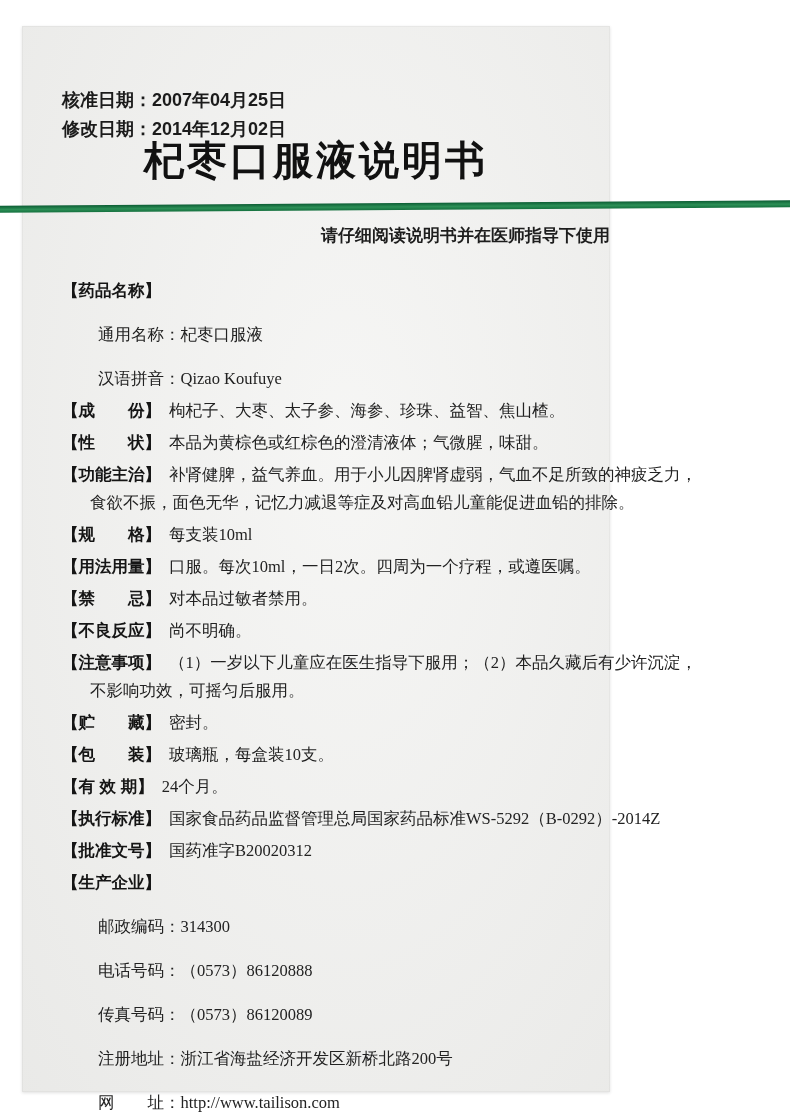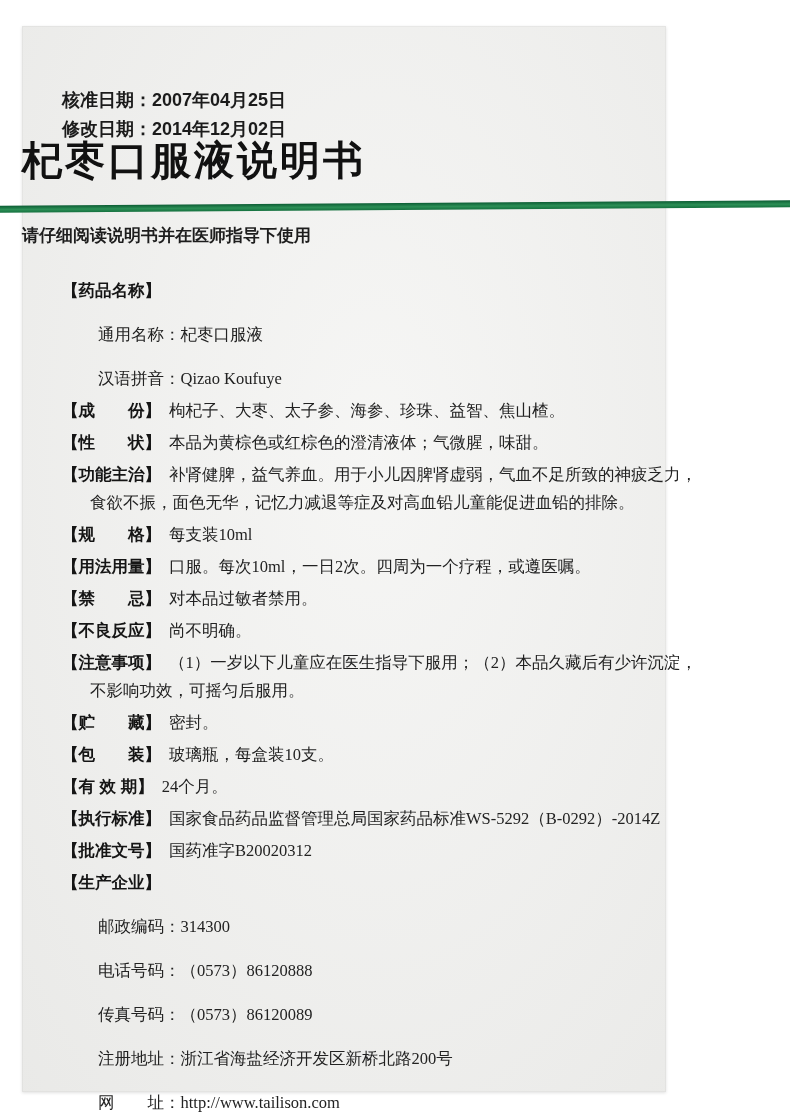--- a/index.html
+++ b/index.html
@@ -3,40 +3,40 @@
 <meta charset="utf-8">
 <style>
   html,body{margin:0;padding:0;}
   body{
     width:790px;height:1116px;position:relative;overflow:hidden;
     background:#ffffff;
     font-family:"Liberation Serif", serif;
   }
   
   .paper{
-    position:absolute;left:22px;top:26px;width:644px;height:1066px;
+    position:absolute;left:22px;top:26px;width:588px;height:1066px;
     background:#f1f1ef;
     background-image:radial-gradient(ellipse at 55% 40%, rgba(255,255,255,.35), rgba(0,0,0,.03));
     box-shadow:0 1px 3px rgba(0,0,0,.12), inset 0 0 0 1px rgba(0,0,0,.03);
   }
   
   .dates{position:absolute;left:40px;top:60px;
     font-family:"Liberation Sans", sans-serif;font-weight:600;
     font-size:18px;line-height:29px;color:#1b1b1b;}
   .date-row span{display:inline;}
   
-  .doc-title{position:absolute;left:0;top:110px;width:100%;
+  .doc-title{position:absolute;left:0;top:110px;width:100%;text-align:center;
     font-family:"Liberation Sans", sans-serif;font-weight:700;
     font-size:40px;line-height:48px;letter-spacing:3px;color:#111;}
   
   .green-rule{position:absolute;left:-6px;top:203px;width:802px;height:7px;
     background:linear-gradient(#0b5c33,#2c8f56 55%,#15713f);
     transform:rotate(-0.4deg);}
   
-  .subtitle{position:absolute;left:0;top:198px;width:100%;text-align:left;
+  .subtitle{position:absolute;left:0;top:198px;width:100%;text-align:right;
     font-weight:600;font-size:17px;color:#1d1d1d;}
   
   .content{position:absolute;left:40px;top:250px;width:676px;color:#222;}
   .row{margin:0 0 3px 0;padding-left:28px;text-indent:-28px;
     font-size:16.5px;line-height:28px;white-space:pre-wrap;}
   .row .lbl{font-family:"Liberation Sans", sans-serif;font-weight:700;
     color:#151515;margin-right:8px;}
   .row.sub{padding-left:36px;text-indent:0;margin-top:16px;}
 </style>
 </head>

